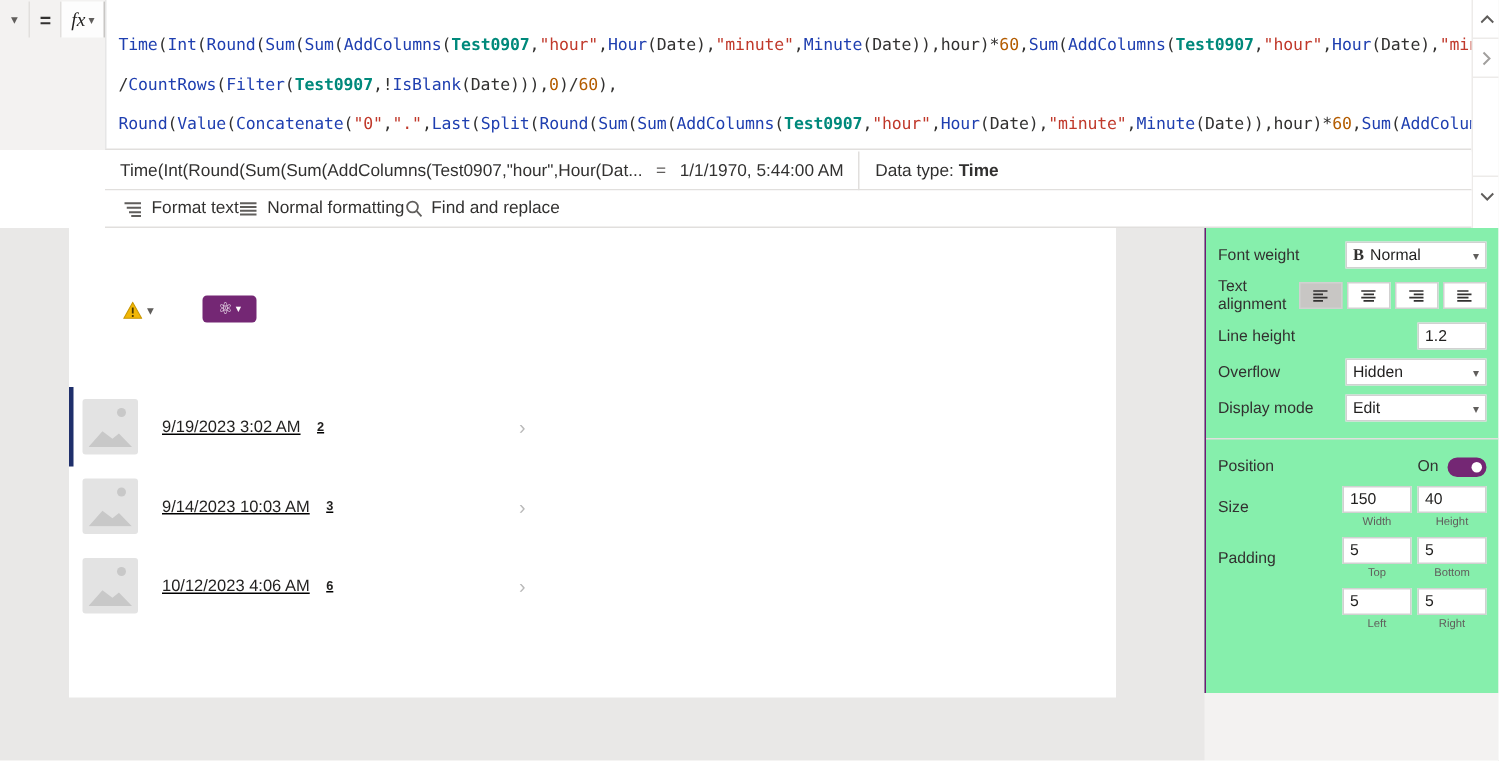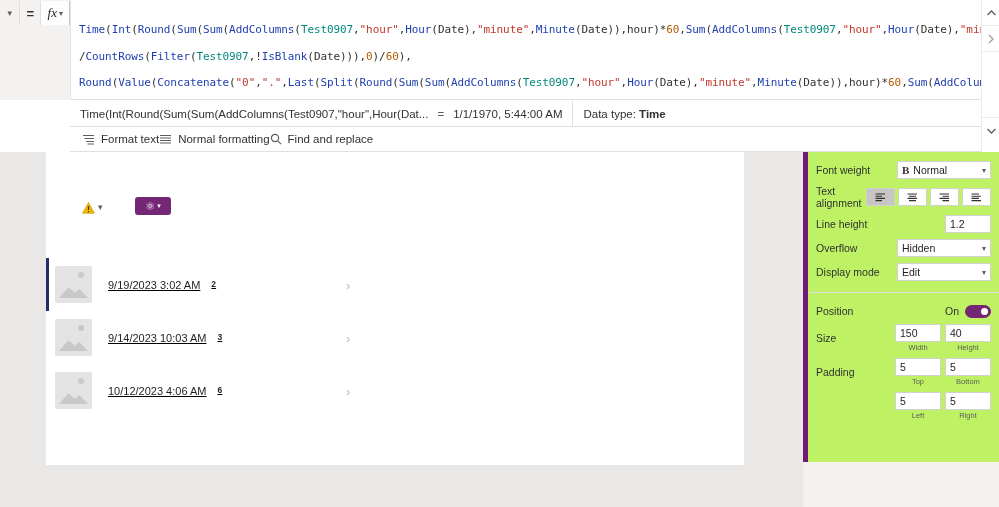--- a/index.html
+++ b/index.html
@@ -50,21 +50,21 @@
     border-left: 1px solid #e6e6e6;
   }
   .formula-text {
     position: absolute; left: 8px; top: 10px; right: 22px;
     font-family: "DejaVu Sans Mono", monospace;
     font-size: 11px; line-height: 13.2px;
     white-space: pre; color: #0000c0; letter-spacing: -0.1px;
   }
   .formula-text .ln { display: block; height: 13.2px; }
   .tk-fn { color: #1f3fb0; }
-  .tk-tbl { color: #00897b; }
+  .tk-tbl { color: #00897b; font-weight: bold; }
   .tk-str { color: #c0392b; }
   .tk-num { color: #b35c00; }
   .tk-op  { color: #323130; }
   .tk-fld { color: #323130; }
 
   .fx-right-rail {
     position: absolute; right: 0; top: 0; width: 18px; height: 152px;
     background: #ffffff; border-left: 1px solid #edebe9;
   }
   .rail-btn {
@@ -169,21 +169,21 @@
   .g-title { font-size: 11px; color: #201f1e; }
   .g-sub { font-size: 8.5px; color: #201f1e; font-weight: bold; }
   .g-chev {
     position: absolute; left: 300px; top: 50%; transform: translateY(-50%);
     color: #b9b9b9; font-size: 13px;
   }
 
   
   .props {
     position: absolute; right: 0; top: 152px; width: 196px; height: 310px;
-    background: #bef264; border-left: 5px solid #701a75;
+    background: #86efac; border-left: 1px solid #701a75;
     overflow: hidden;
   }
   .p-group { padding: 6px 0 6px 0; }
   .p-divider { height: 1px; background: #e1dfdd; margin: 2px 0; }
   .p-row {
     display: flex; align-items: center; min-height: 20px; padding: 3px 8px 3px 8px;
   }
   .p-label { font-size: 10.5px; color: #323130; flex: 1; }
   .p-ctrl { display: flex; align-items: center; gap: 4px; }
 

